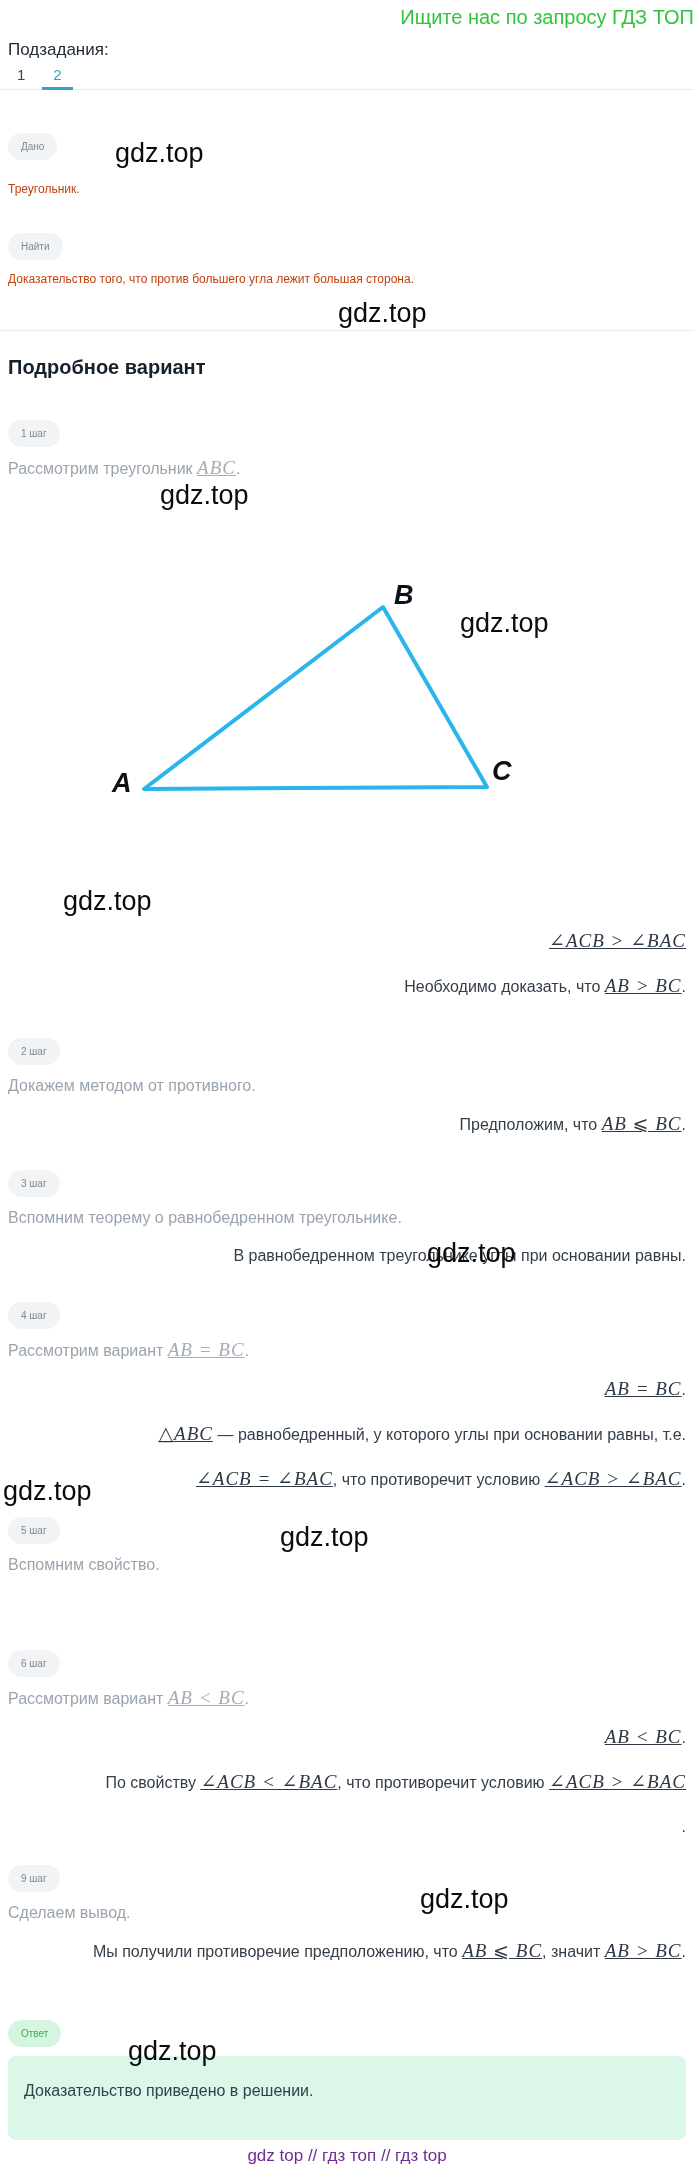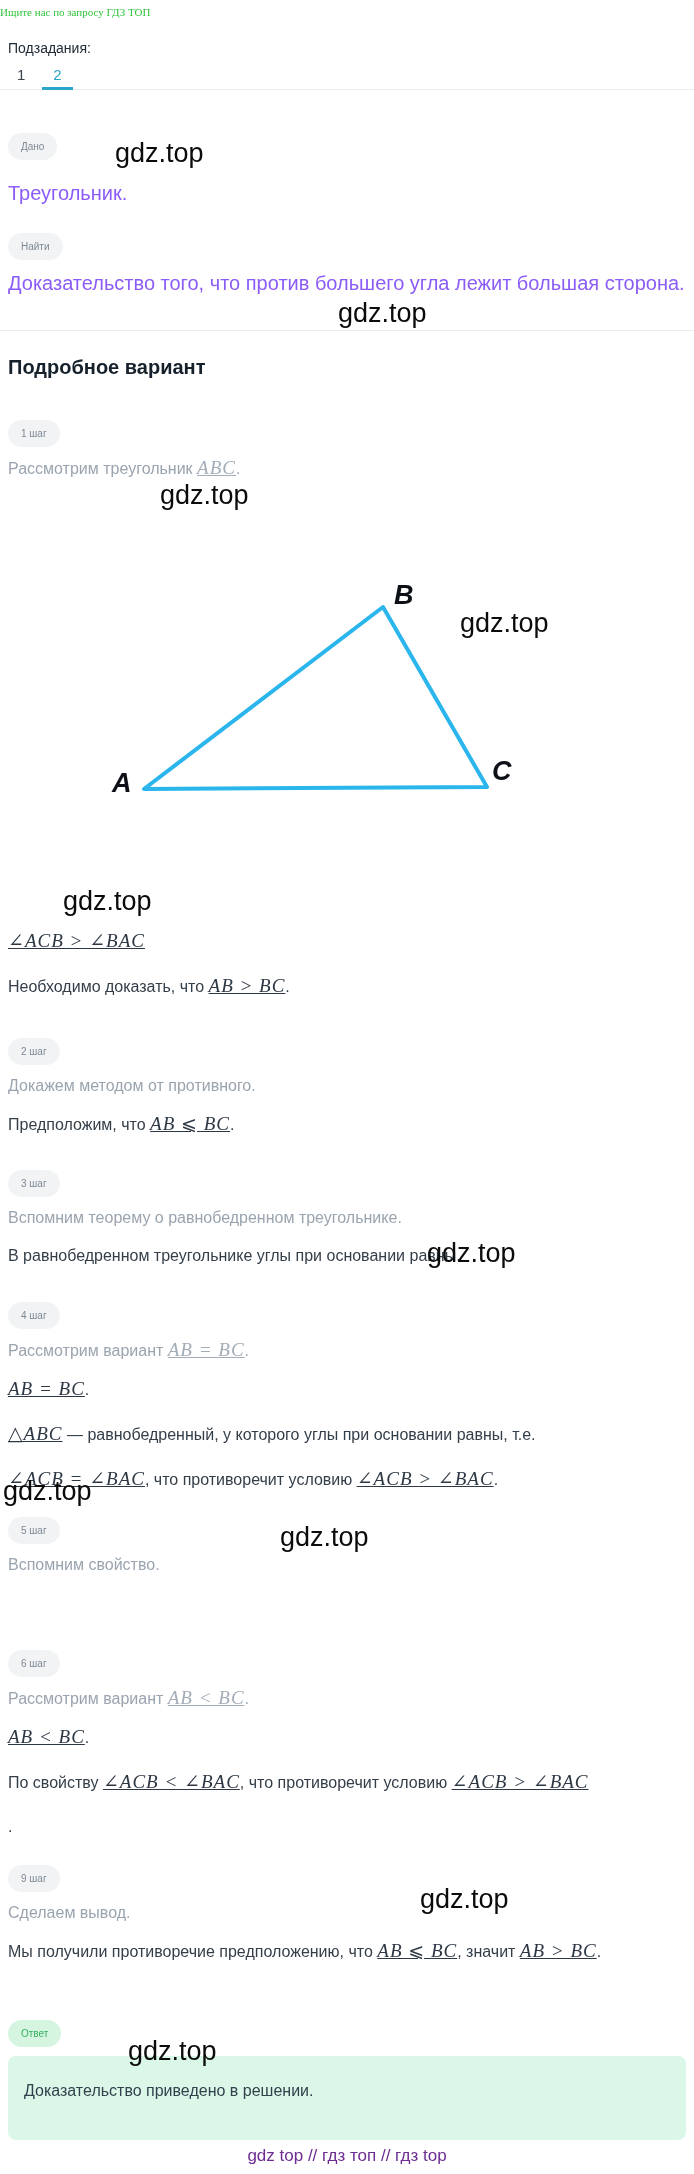--- a/index.html
+++ b/index.html
@@ -12,48 +12,48 @@
   .wm2{left:338px;top:298px;}
   .wm3{left:160px;top:480px;}
   .wm4{left:460px;top:608px;}
   .wm5{left:63px;top:886px;}
   .wm6{left:427px;top:1238px;}
   .wm7{left:3px;top:1476px;}
   .wm8{left:280px;top:1522px;}
   .wm9{left:420px;top:1884px;}
   .wm10{left:128px;top:2036px;}
 
-  .promo{position:absolute;top:6px;left:0;width:100%;text-align:left;
-         color:#31c43c;font-size:11px;font-family:Liberation Serif, serif;}
-  .subtasks-label{position:absolute;top:40px;left:8px;font-size:14px;color:#222c36;text-align:right;}
+  .promo{position:absolute;top:6px;left:0;width:100%;text-align:right;
+         color:#31c43c;font-size:20px;}
+  .subtasks-label{position:absolute;top:40px;left:8px;font-size:17px;color:#222c36;text-align:right;}
   .tabs{position:absolute;top:62px;left:0;width:100%;height:28px;
         border-bottom:1px solid #e9ebee;display:flex;padding-left:6px;box-sizing:border-box;}
   .tab{padding:0 11px;font-size:15px;color:#39434d;line-height:26px;margin-right:6px;
        height:28px;box-sizing:border-box;cursor:pointer;}
   .tab.active{color:#2ba6c9;border-bottom:3px solid #2ba6c9;}
 
   .badge{display:inline-block;background:#f1f3f5;color:#7e8994;font-size:10px;
          line-height:17px;padding:5px 13px;border-radius:15px;}
   .badge.green{background:#d6f5e0;color:#35b05f;}
   .pos-given{position:absolute;top:133px;left:8px;}
   .pos-find{position:absolute;top:233px;left:8px;}
   .pos-answer{position:absolute;top:2020px;left:8px;}
 
-  .text-block{position:absolute;left:8px;font-size:20px;color:#8b5cf6;width:678px;}
+  .text-block{position:absolute;left:8px;font-size:12px;color:#c2410c;width:678px;}
   .pos-given-text{top:182px;}
   .pos-find-text{top:272px;}
 
   .divider{position:absolute;top:330px;left:0;width:100%;height:1px;background:#e9ebee;}
   .sol-title{position:absolute;top:356px;left:8px;margin:0;font-size:20px;
              color:#16212c;font-weight:bold;}
 
   .step{position:absolute;left:8px;width:678px;}
   .note{margin-top:10px;font-size:16px;color:#9aa4af;line-height:22px;}
   .note .math{color:#a3adb8;}
-  .line{margin-top:10px;font-size:16px;color:#333e49;line-height:34px;}
+  .line{margin-top:10px;font-size:16px;color:#333e49;line-height:34px;text-align:right;}
   .math{font-family:"Liberation Serif","DejaVu Serif","DejaVu Sans",serif;
         font-style:italic;font-size:19px;letter-spacing:1px;text-decoration:underline;}
   .line .math{color:#2d3844;}
   .fig{margin:4px 0 0 -8px;height:430px;}
   .vlabel{font-family:"Liberation Sans",sans-serif;font-style:italic;
           font-weight:bold;font-size:27px;fill:#0d1117;}
 
   .answer-box{position:absolute;top:2056px;left:8px;right:8px;height:84px;
               background:#dbf7e8;border-radius:8px;box-sizing:border-box;}
   .answer-text{padding:26px 16px;font-size:16px;color:#33414d;}

